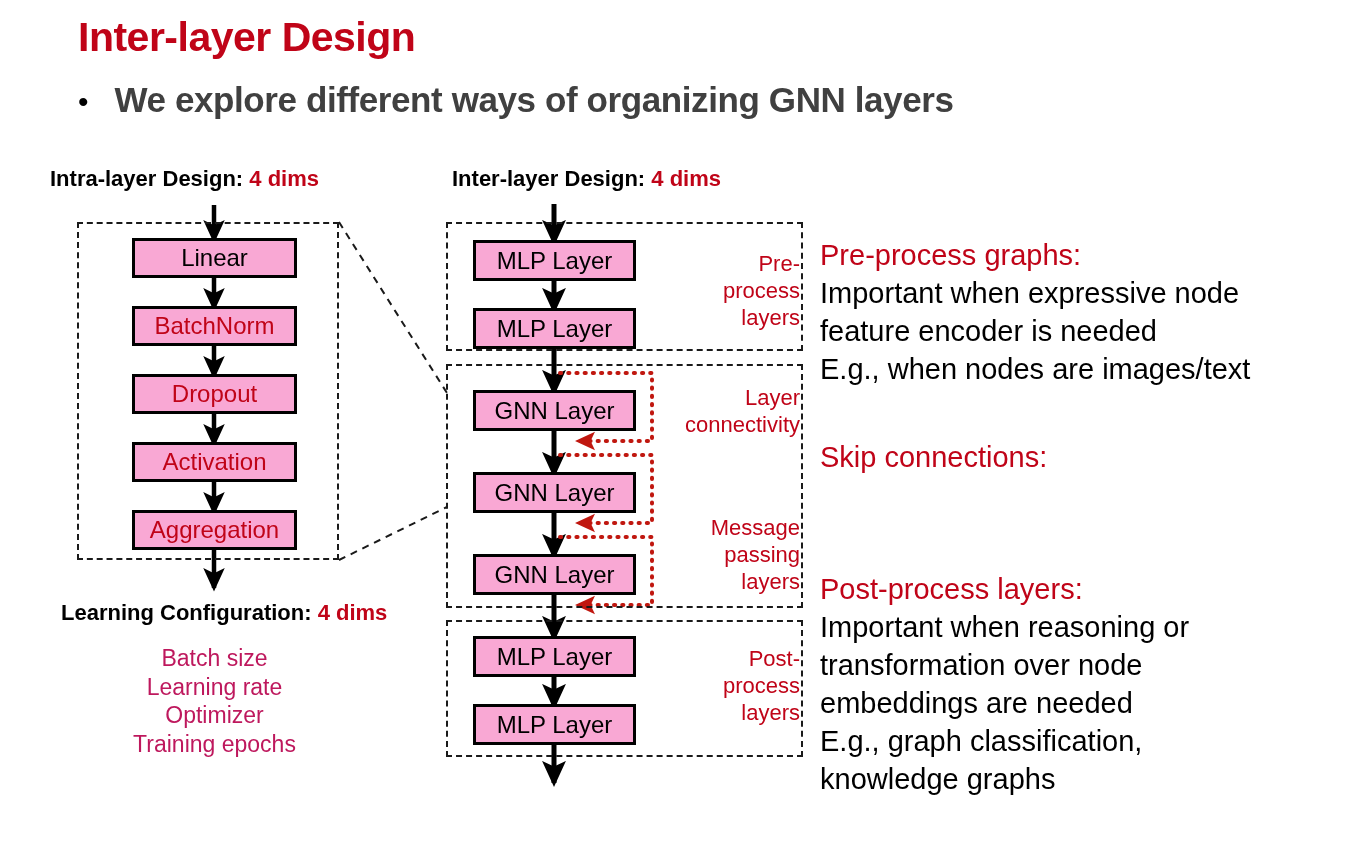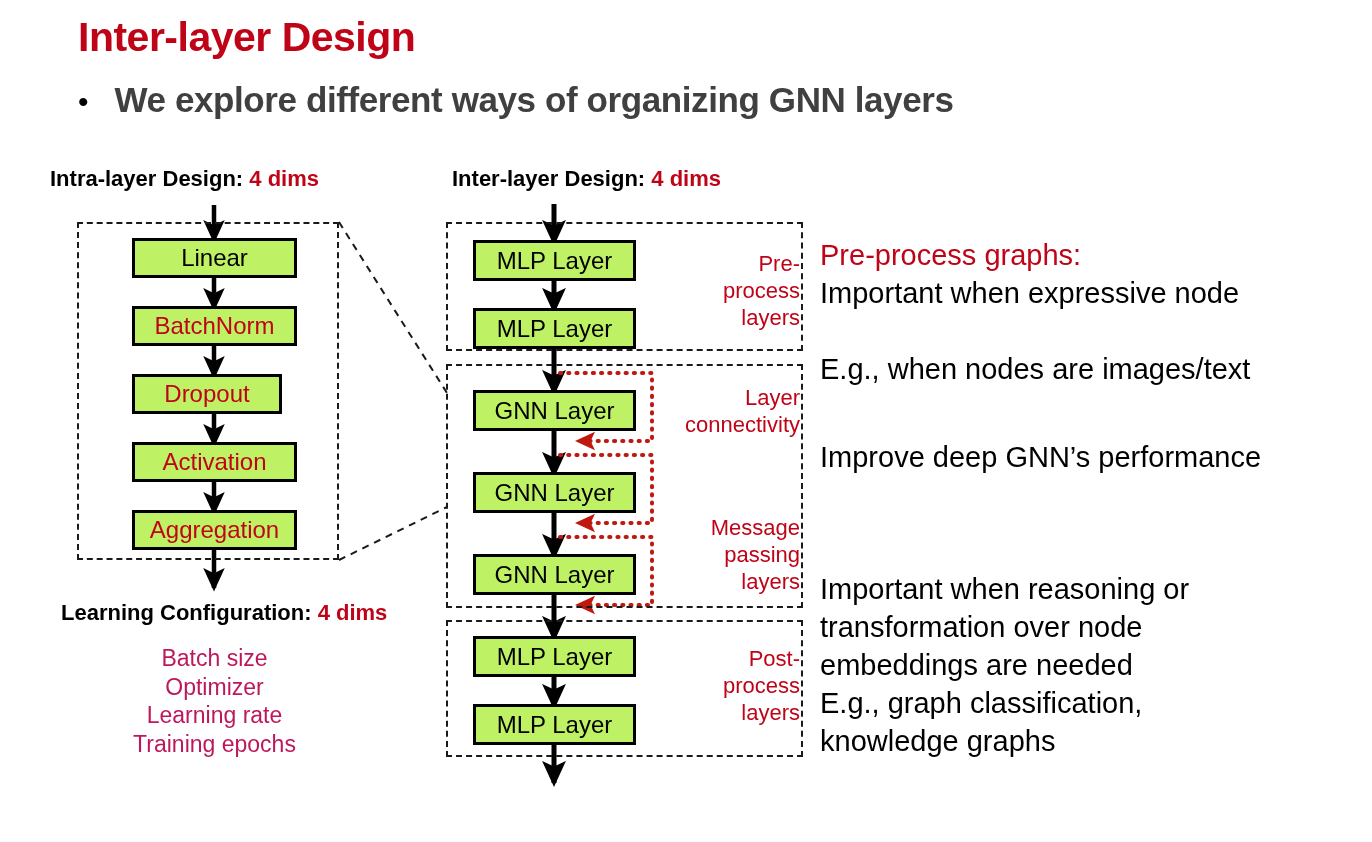--- a/index.html
+++ b/index.html
@@ -70,34 +70,34 @@
     width: 262px;
     height: 338px;
     border: 2px dashed #1a1a1a;
     box-sizing: border-box;
   }
 
   .flow-box {
     position: absolute;
     box-sizing: border-box;
     border: 3px solid #000;
-    background: #bef264;
+    background: #f9a8d4;
     display: flex;
     align-items: center;
     justify-content: center;
     font-size: 24px;
     line-height: 1;
   }
   .flow-box.red { color: #C00418; }
   .flow-box.black { color: #000; }
 
   
   #box-linear      { left: 132px; top: 238px;  width: 165px; height: 40px; }
   #box-batchnorm   { left: 132px; top: 306px;  width: 165px; height: 40px; }
-  #box-dropout     { left: 132px; top: 374px;  width: 150px; height: 40px; }
+  #box-dropout     { left: 132px; top: 374px;  width: 165px; height: 40px; }
   #box-activation  { left: 132px; top: 442px;  width: 165px; height: 40px; }
   #box-aggregation { left: 132px; top: 510px;  width: 165px; height: 40px; }
 
   
   #learnconf-heading { left: 25px; top: 600px; margin-left: 36px; }
   #learnconf-list {
     position: absolute;
     left: 77px;
     top: 644px;
     width: 275px;
@@ -236,22 +236,22 @@
 <div class="flow-box red" id="box-batchnorm">BatchNorm</div>
 <div class="flow-box red" id="box-dropout">Dropout</div>
 <div class="flow-box red" id="box-activation">Activation</div>
 <div class="flow-box red" id="box-aggregation">Aggregation</div>
 
 <div class="section-heading" id="learnconf-heading">
   <span>Learning Configuration: </span><span class="dims">4 dims</span>
 </div>
 <div id="learnconf-list">
   <div>Batch size</div>
+  <div>Learning rate</div>
   <div>Optimizer</div>
-  <div>Learning rate</div>
   <div>Training epochs</div>
 </div>
 
 <div class="section-heading" id="inter-heading">
   <span>Inter-layer Design: </span><span class="dims">4 dims</span>
 </div>
 
 <div class="group-box" id="group-pre"></div>
 <div class="group-box" id="group-msg"></div>
 <div class="group-box" id="group-post"></div>
@@ -265,27 +265,28 @@
 <div class="flow-box black" id="box-mlp4">MLP Layer</div>
 
 <div class="group-label" id="label-pre">Pre-<br>process<br>layers</div>
 <div class="group-label" id="label-conn">Layer<br>connectivity</div>
 <div class="group-label" id="label-msg">Message<br>passing<br>layers</div>
 <div class="group-label" id="label-post">Post-<br>process<br>layers</div>
 
 <div class="right-block" id="right-pre">
   <span class="rb-head">Pre-process graphs:</span>
   <span>Important when expressive node</span><br>
-  <br>
+  <span>feature encoder is needed</span><br>
   <span>E.g., when nodes are images/text</span>
 </div>
 
 <div class="right-block" id="right-skip">
-  <span>Improve deep GNN’s performance</span>
+  <span class="rb-head">Skip connections:</span>
 </div>
 
 <div class="right-block" id="right-post">
+  <span class="rb-head">Post-process layers:</span>
   <span>Important when reasoning or</span><br>
   <span>transformation over node</span><br>
   <span>embeddings are needed</span><br>
   <span>E.g., graph classification,</span><br>
   <span>knowledge graphs</span>
 </div>
 
 </body></html>

